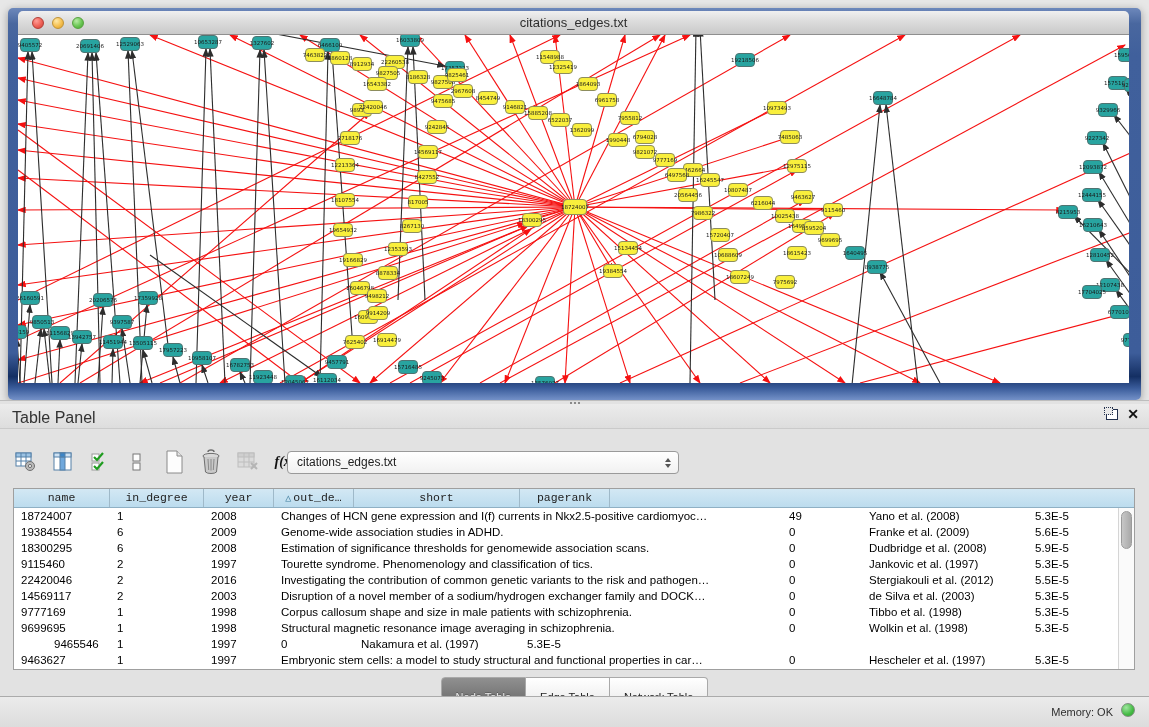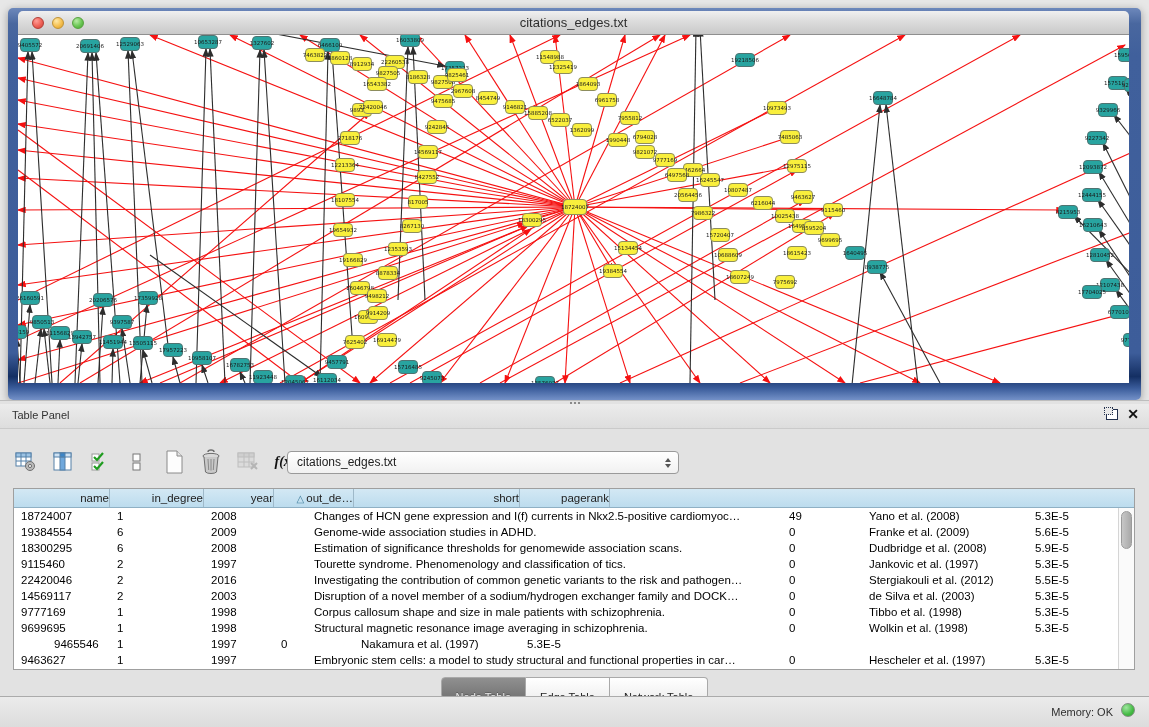--- a/index.html
+++ b/index.html
@@ -30,21 +30,21 @@
   .node text { font-size:5.5px; fill:#1a1a1a; text-anchor:middle;
     font-family:"DejaVu Sans", sans-serif; }
 
   
   #table-panel { position:absolute; left:0; top:400px; width:1149px; bottom:0;
     background:#e2e2e2; border-top:1px solid #bdbdbd; }
   #panel-grip { position:absolute; left:50%; top:1px; margin-left:-5px; width:10px; height:4px;
     border-top:2px dotted #8a8a8a; }
   .panel-header { position:absolute; left:0; right:0; top:3px; height:25px;
     background:linear-gradient(180deg,#ececec,#dddddd); border-bottom:1px solid #cacaca; }
-  .panel-title { position:absolute; left:12px; top:5px; font-size:11px; color:#333; }
+  .panel-title { position:absolute; left:12px; top:5px; font-size:16px; color:#333; }
   .panel-hicons { position:absolute; right:10px; top:4px; display:flex; gap:9px; align-items:center; }
   .float-ic { width:12px; height:11px; border:1px solid #22304d; position:relative; background:#fff; }
   .float-ic:before { content:""; position:absolute; left:-3px; top:-3px; width:7px; height:6px;
     border:1px dotted #22304d; background:#e8e8e8; }
   .close-ic { font-size:14px; font-weight:bold; color:#111; line-height:12px; cursor:default; }
 
   
   #toolbar { position:absolute; left:12px; top:44px; height:34px; display:flex; align-items:center; gap:9px; }
   .tbtn { width:28px; height:28px; display:flex; align-items:center; justify-content:center; }
   .tbtn.disabled { opacity:.5; }
@@ -55,29 +55,29 @@
   .stepper { position:absolute; right:4px; top:3px; width:13px; height:15px; display:flex;
     flex-direction:column; align-items:center; justify-content:center; gap:2px; }
   .stepper i { width:0; height:0; border-left:3.5px solid transparent; border-right:3.5px solid transparent; }
   .st-up { border-bottom:4px solid #555; } .st-dn { border-top:4px solid #555; }
 
   
   #tbl-wrap { position:absolute; left:13px; right:14px; top:87px; height:182px;
     background:#fff; border:1px solid #9f9f9f; }
   #thead { display:flex; height:19px; background:linear-gradient(180deg,#d3e8f4,#bcdcee);
     border-bottom:1px solid #8fb0c4; }
-  .th { font-size:11.5px; color:#222; text-align:right; line-height:18px;
-    border-right:1px solid #9fb9c9; overflow:hidden; white-space:nowrap; flex:none; }
+  .th { font-size:11.5px; color:#222; text-align:center; line-height:18px;
+    border-right:1px solid #9fb9c9; overflow:hidden; white-space:nowrap; flex:none;font-family:Liberation Mono, monospace; }
   .th.flex { flex:1; }
   .sort-tri { color:#44809f; font-size:10px; margin-right:2px; }
   #tbody { position:absolute; left:0; right:16px; top:19px; bottom:0; overflow:hidden; }
   .tr { display:flex; height:16px; }
   .td { font-size:11.5px; color:#000; line-height:16px; padding-left:7px;
     overflow:hidden; white-space:nowrap; flex:none; }
-  .td.flex { flex:1;margin-left:33px; }
+  .td.flex { flex:1; }
   #vscroll { position:absolute; right:0; top:19px; bottom:0; width:16px; background:#fafafa;
     border-left:1px solid #d5d5d5; }
   #vthumb { position:absolute; left:2px; right:2px; top:3px; height:38px; border-radius:6px;
     background:linear-gradient(90deg,#c7c7c7,#a9a9a9); border:1px solid #9b9b9b; }
 
   
   #tabs { position:absolute; left:0; right:0; top:276px; display:flex; justify-content:center; }
   .seg { height:20px; font-size:11px; padding:10px 14px; line-height:19px; border:1px solid #a9a9a9;
     border-left:none; background:linear-gradient(180deg,#ffffff,#f0f0f0); color:#222; }
   .seg:first-child { border-left:1px solid #a9a9a9; border-radius:4px 0 0 4px; }

